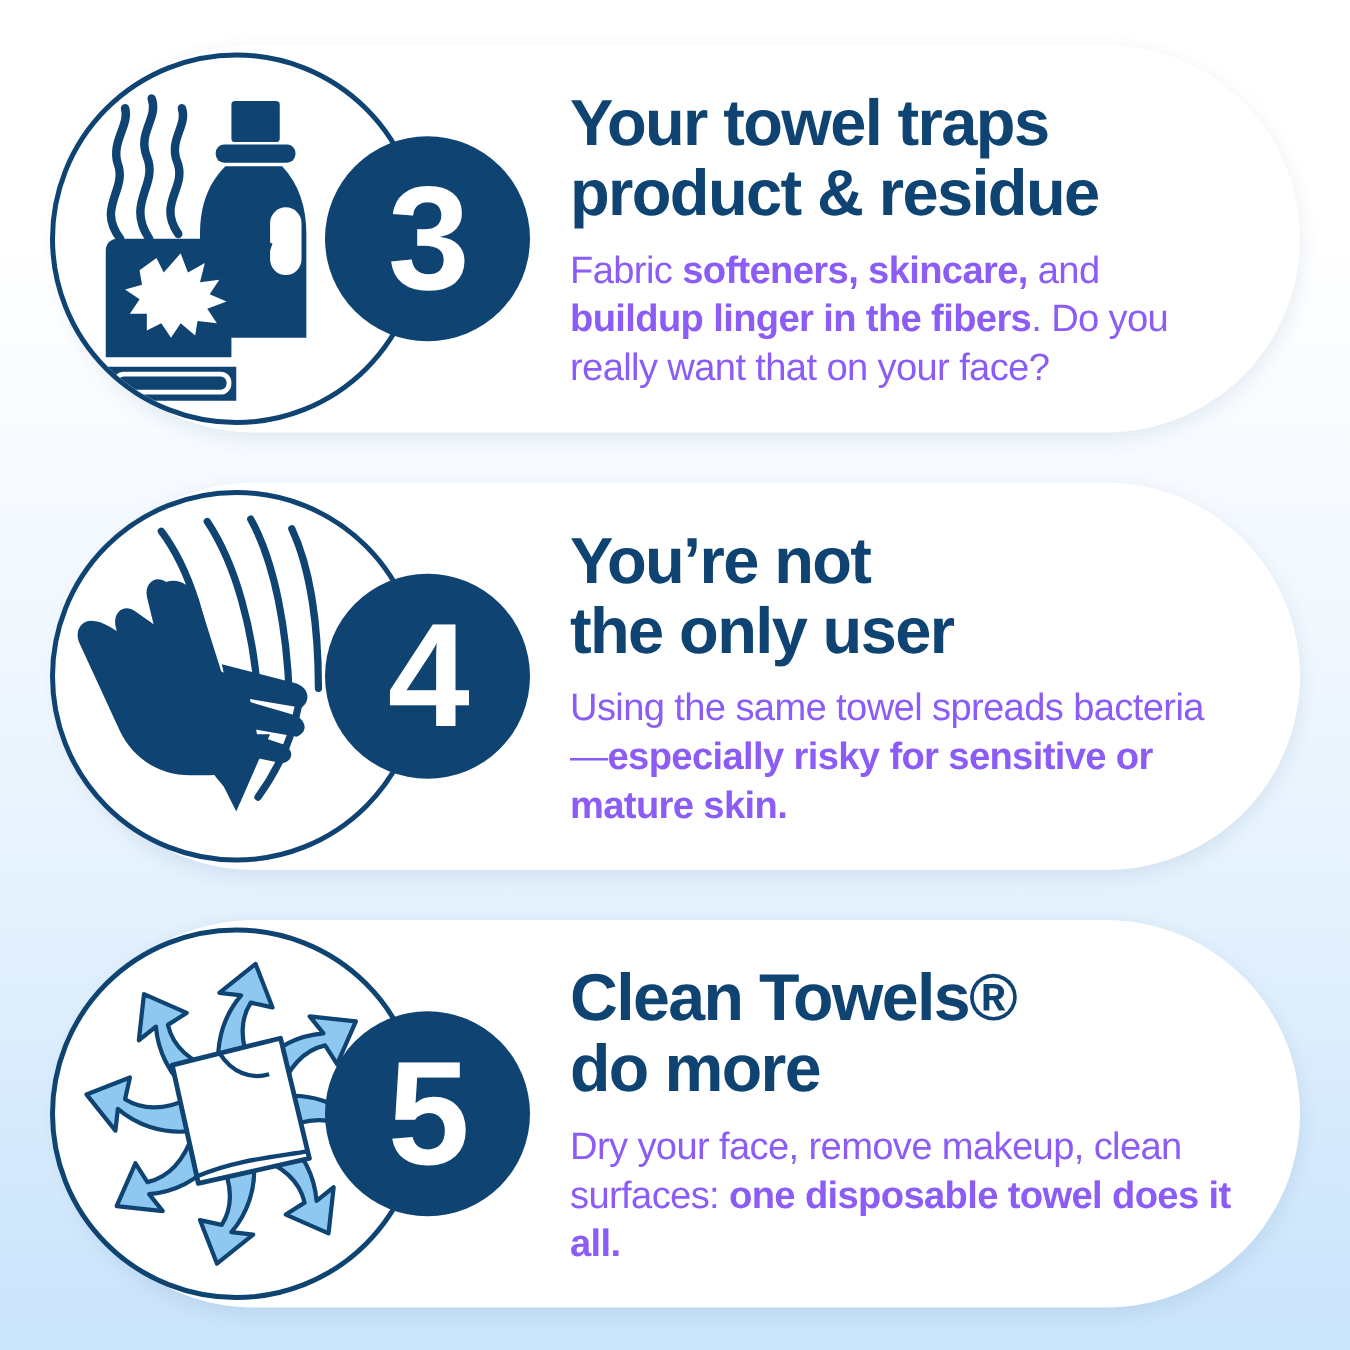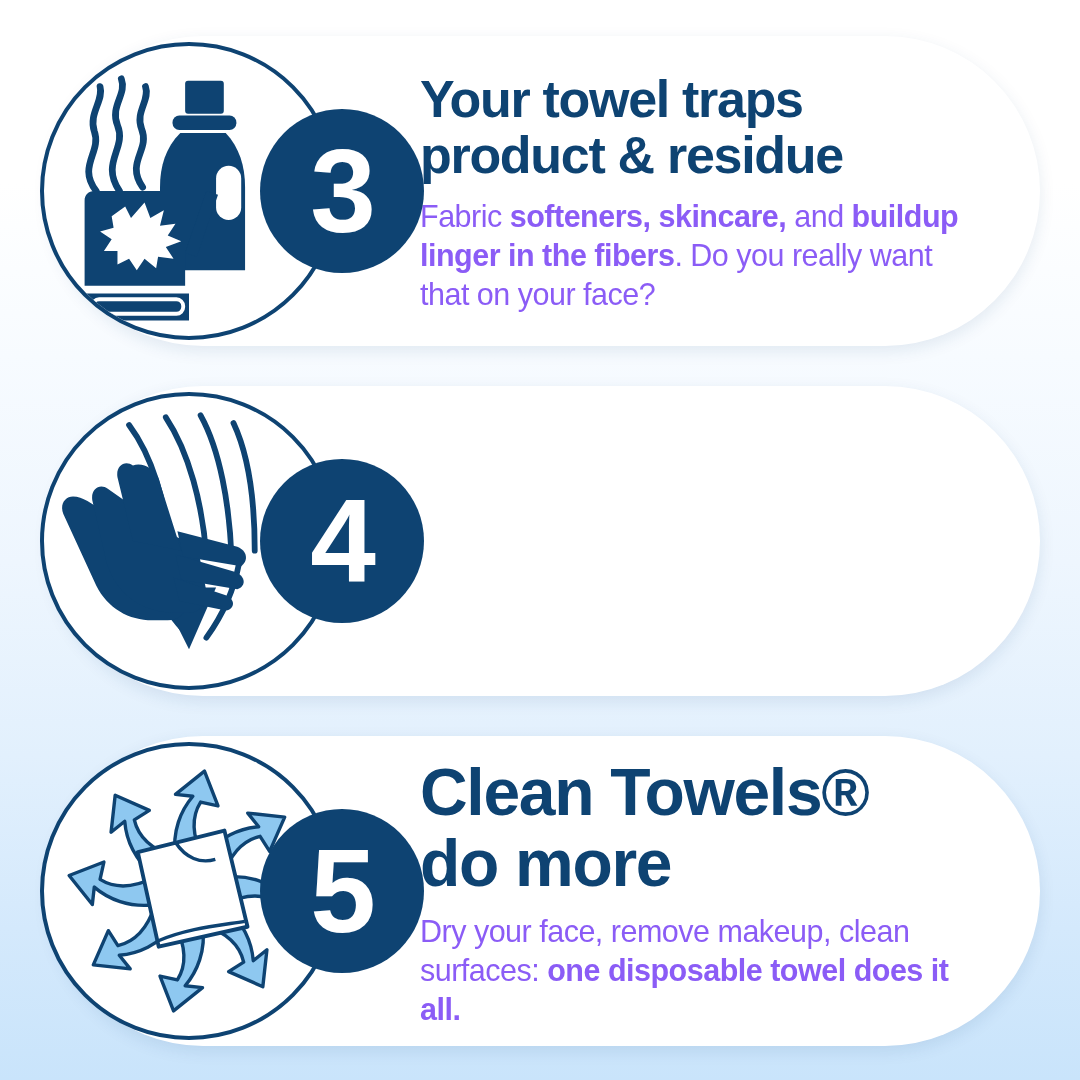--- a/index.html
+++ b/index.html
@@ -84,41 +84,42 @@
     line-height:1;
     letter-spacing:-2px;
     z-index:4;
   }
 
   
   .text-zone {
     flex:1 1 auto;
     padding-right:54px;
     padding-top:4px;
+    margin-left:36px;
   }
 
   .headline {
     color:#0e4372;
     font-weight:bold;
     font-size:52px;
     line-height:1.07;
     letter-spacing:-1.3px;
     margin-bottom:13px;
     white-space:pre-line;
   }
 
   .body-copy {
     color:#8b5cf6;
     font-size:30.5px;
     line-height:1.28;
     letter-spacing:-0.5px;
   }
   .body-copy b { font-weight:bold; }
 
-  .card-3 .headline { font-size:66px; }
+  .card-3 .headline { font-size:53px; }
 </style>
 </head>
 <body>
 
 <div class="board">
 
   <div class="card card-1">
     <div class="icon-zone">
       <div class="icon-circle">
         <svg viewBox="0 0 300 300" xmlns="http://www.w3.org/2000/svg">
@@ -182,20 +183,25 @@
             <path d="M92 72 C84 66 74 72 76 84 L92 150 L142 160 L118 84
                      C114 76 102 68 92 72 Z"></path>
             <path d="M138 140 L200 156 C210 160 212 170 204 176 L144 166 Z"></path>
             <path d="M136 164 L198 182 C208 186 210 196 200 200 L142 190 Z"></path>
             <path d="M134 188 L188 206 C198 210 198 220 188 222 L140 212 Z"></path>
           </g>
         </svg>
       </div>
       <div class="num-badge">4</div>
     </div>
+    <div class="text-zone">
+      <div class="headline">You’re not
+the only user</div>
+      <div class="body-copy"><span>Using the same towel spreads bacteria —</span><b>especially risky for sensitive or mature skin.</b></div>
+    </div>
   </div>
 
   <div class="card card-3">
     <div class="icon-zone">
       <div class="icon-circle">
         <svg viewBox="0 0 300 300" xmlns="http://www.w3.org/2000/svg">
           <g id="arrows" fill="#8ec8f0" stroke="#0e4372" stroke-width="3.5" stroke-linejoin="round">
             <g transform="translate(150,150)">
               <g>
                 <path d="M-14 -34 C-18 -62 -8 -84 4 -98 L-14 -100 L16 -124 L30 -88

